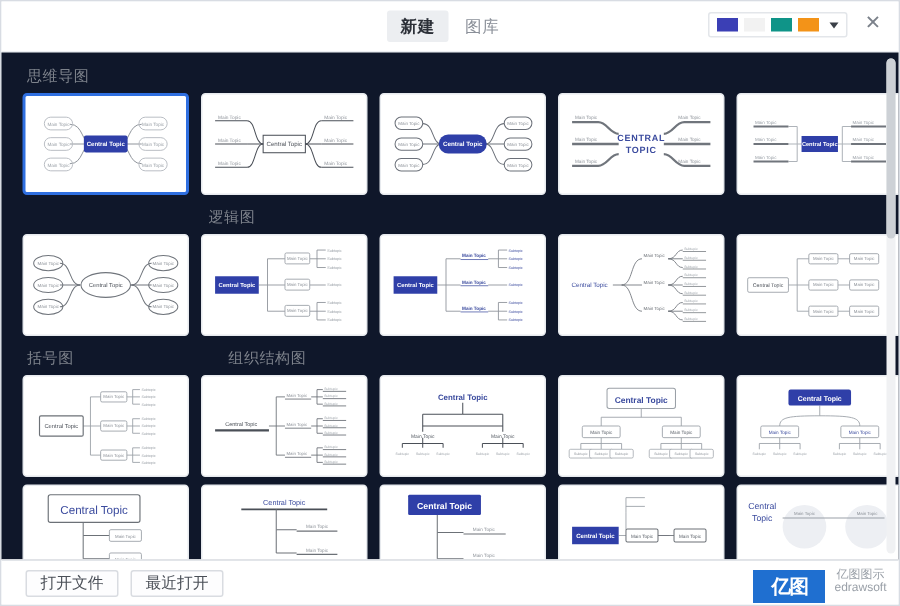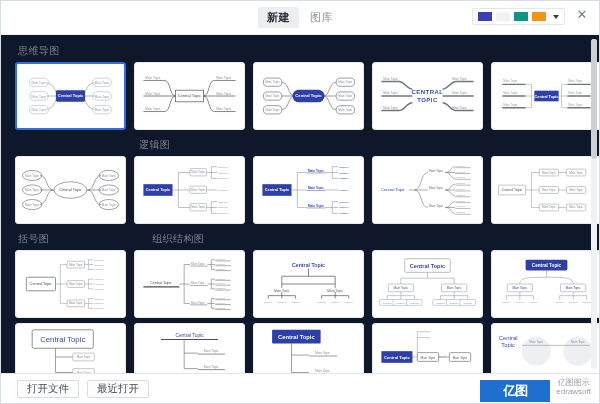--- a/index.html
+++ b/index.html
@@ -101,21 +101,21 @@
   .fbtn {
     font-size: 10.5px; color: #4a4f57;
     border: 1px solid #d9dce1; background: #fdfdfe;
     border-radius: 2px; padding: 1px 9px; cursor: pointer;
   }
   .brand {
     position: absolute; right: 8px; bottom: 1px;
     display: flex; align-items: flex-end; gap: 6px;
   }
   .brand-mark {
-    width: 70px; height: 22px; background: #1f6fd0;
+    width: 48px; height: 22px; background: #1f6fd0;
     display: flex; align-items: center; justify-content: center;
     color: #ffffff; font-size: 13px; font-weight: bold; letter-spacing: -1px;
     font-family: "DejaVu Sans", sans-serif;
   }
   .brand-text {
     font-size: 8px; color: #9aa0a8; line-height: 1.1;
     text-align: center; padding-bottom: 5px;
   }
 </style>
 </head>

